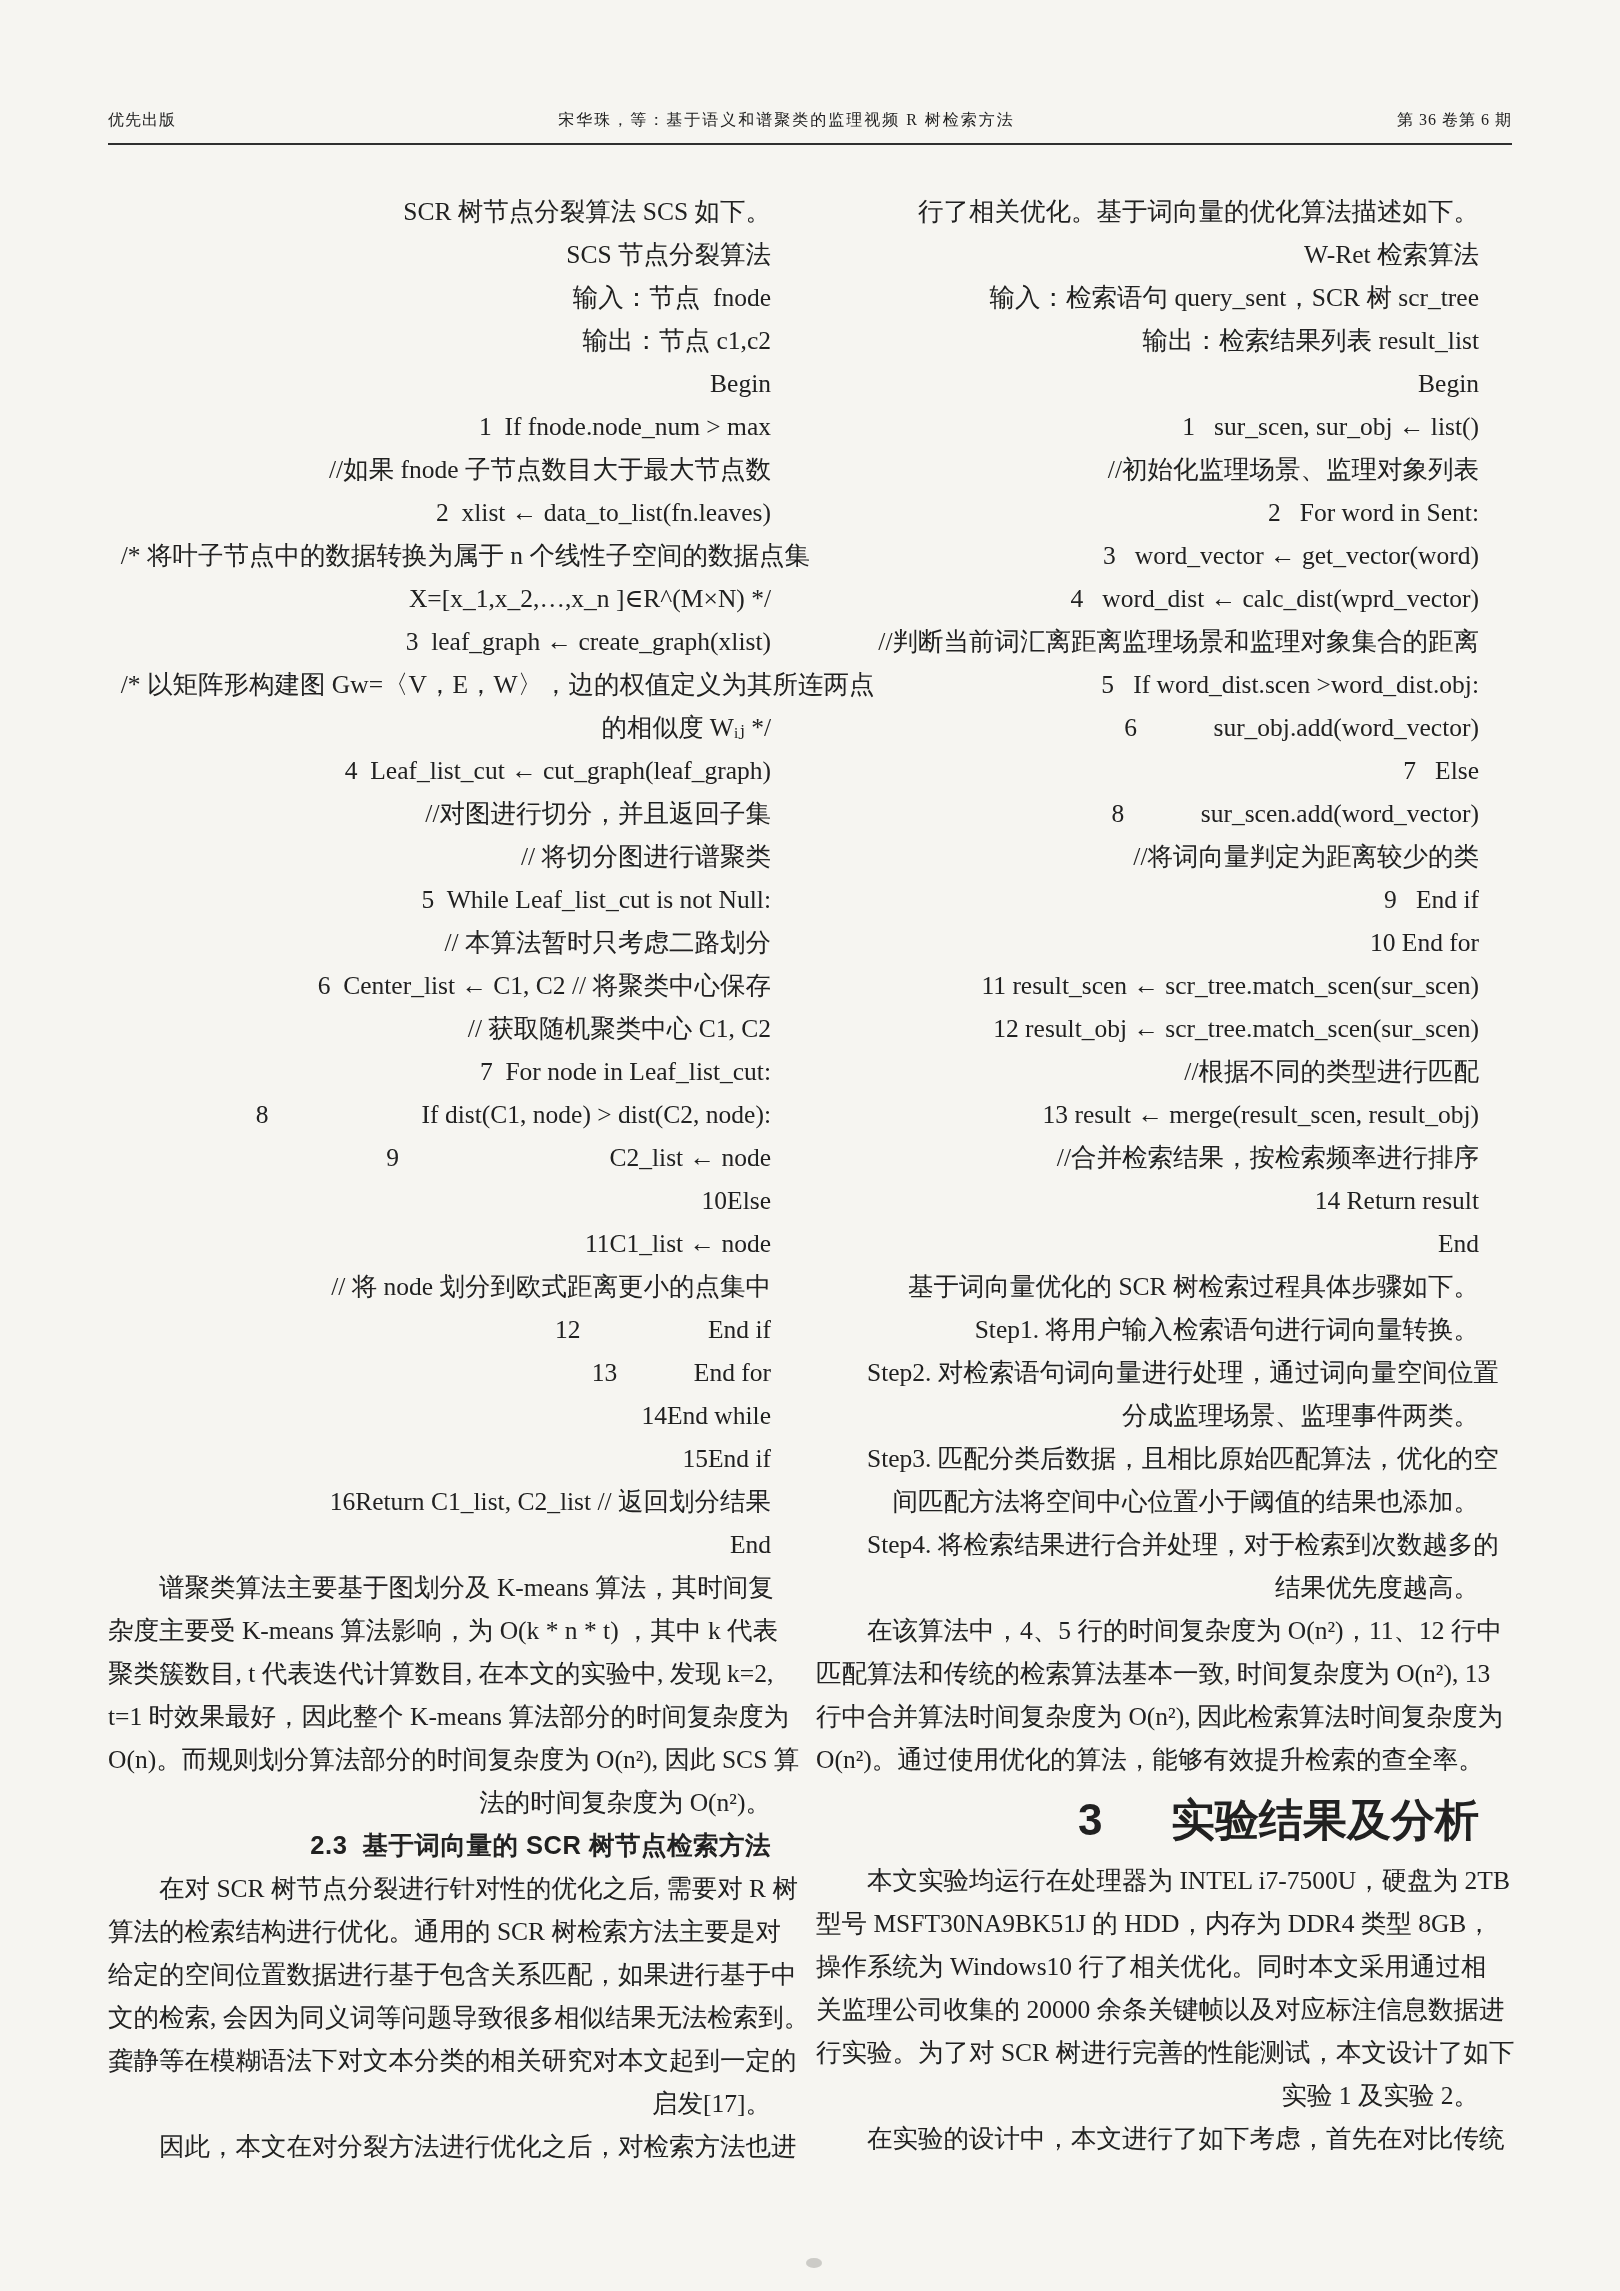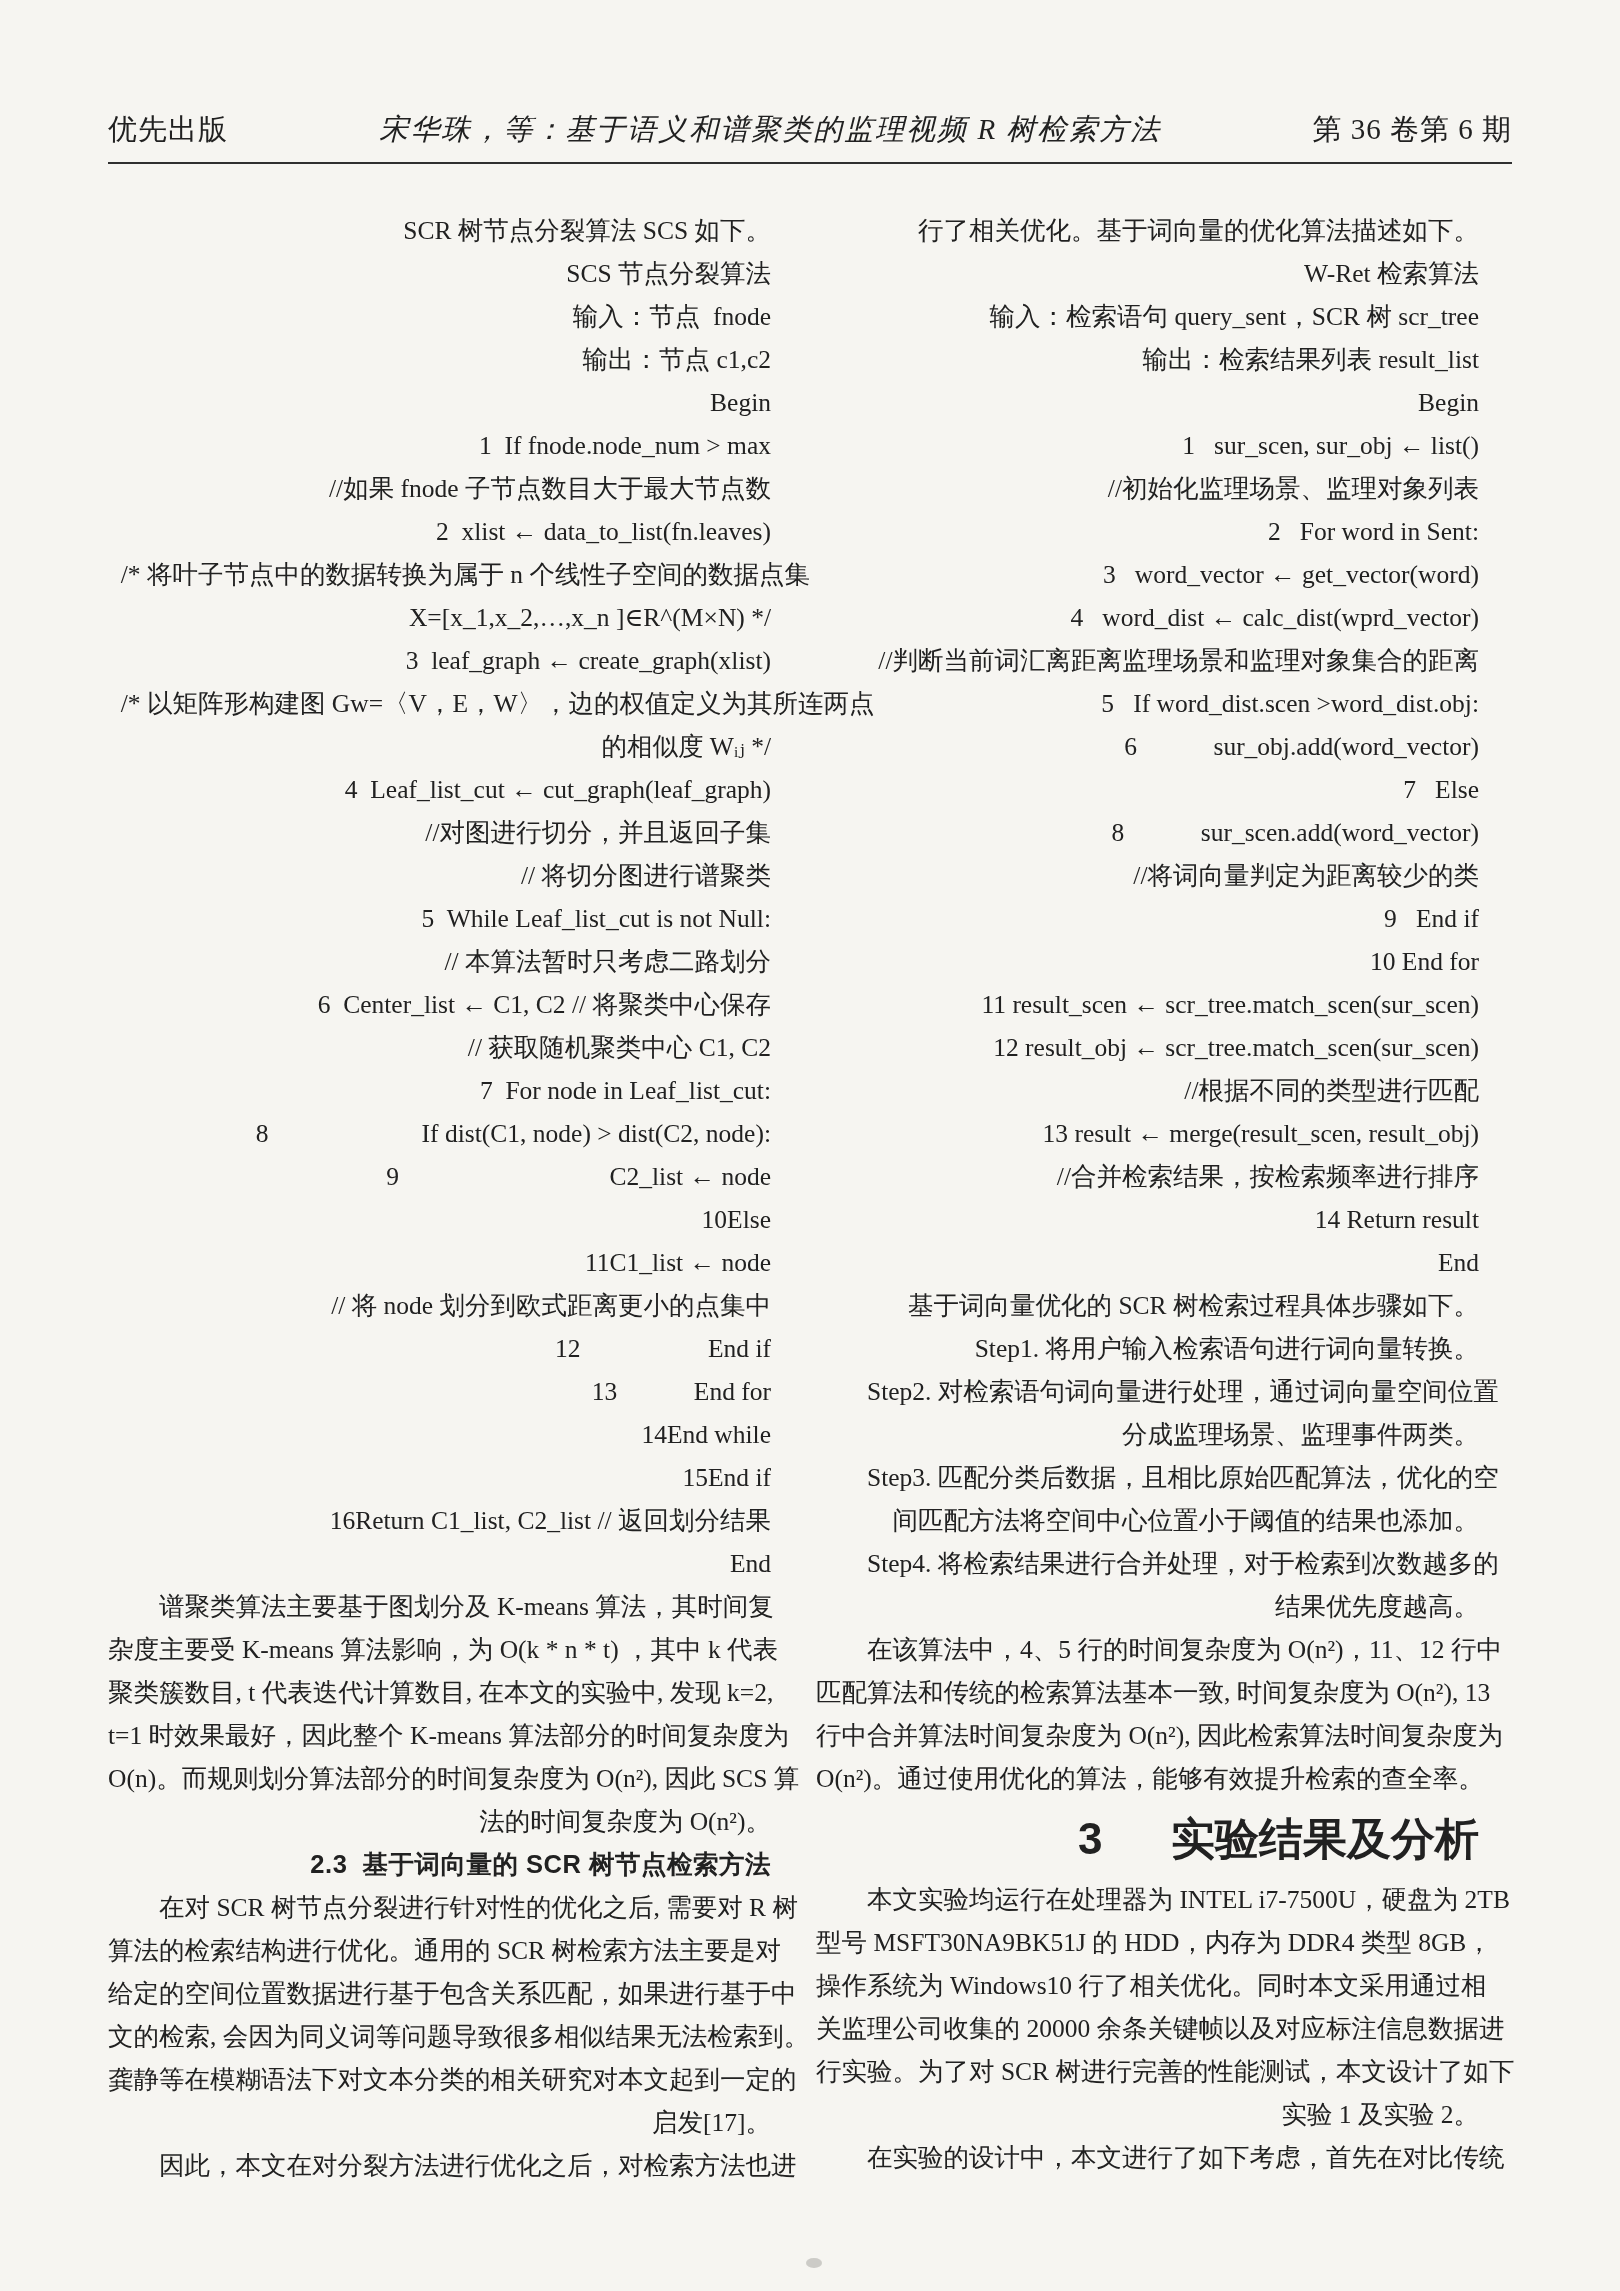--- a/index.html
+++ b/index.html
@@ -19,26 +19,25 @@
     width:1620px;height:2292px;
     box-sizing:border-box;
     padding:0 108px;
     overflow:hidden;
   }
   .page-header{
     display:flex;
     justify-content:space-between;
     align-items:baseline;
     padding-top:110px;
-    font-size:29px;
+    font-size:16px;
     letter-spacing:1px;
   }
   .page-header .hc{
     letter-spacing:2px;
-    font-style:italic;
   }
   .head-rule{
     height:2px;
     background:var(--rule);
     margin-top:11.8px;
   }
   .cols{
     display:flex;
     gap:45px;
     margin-top:45px;

